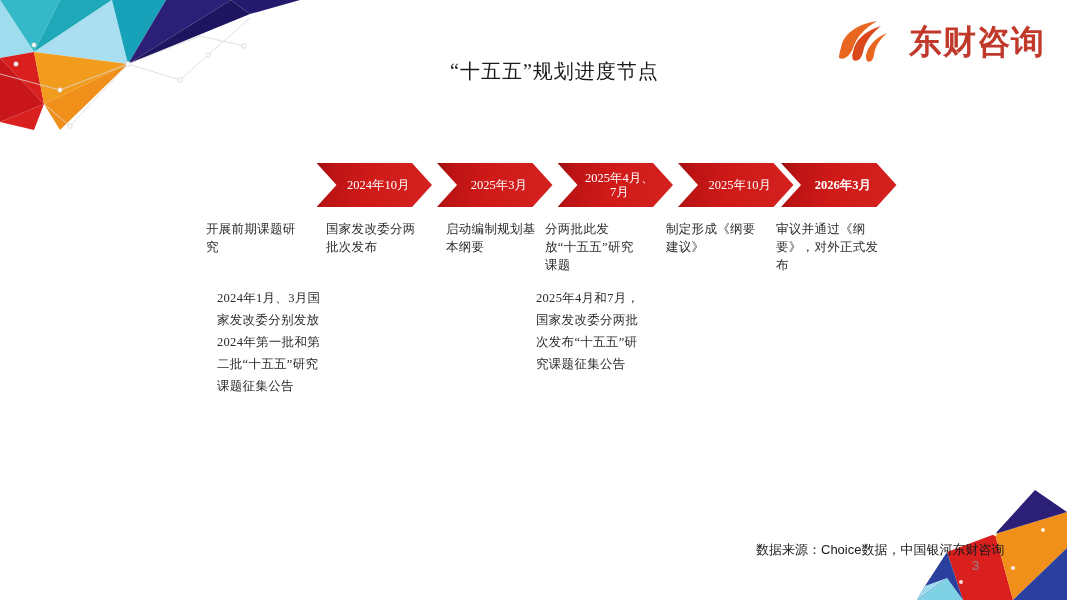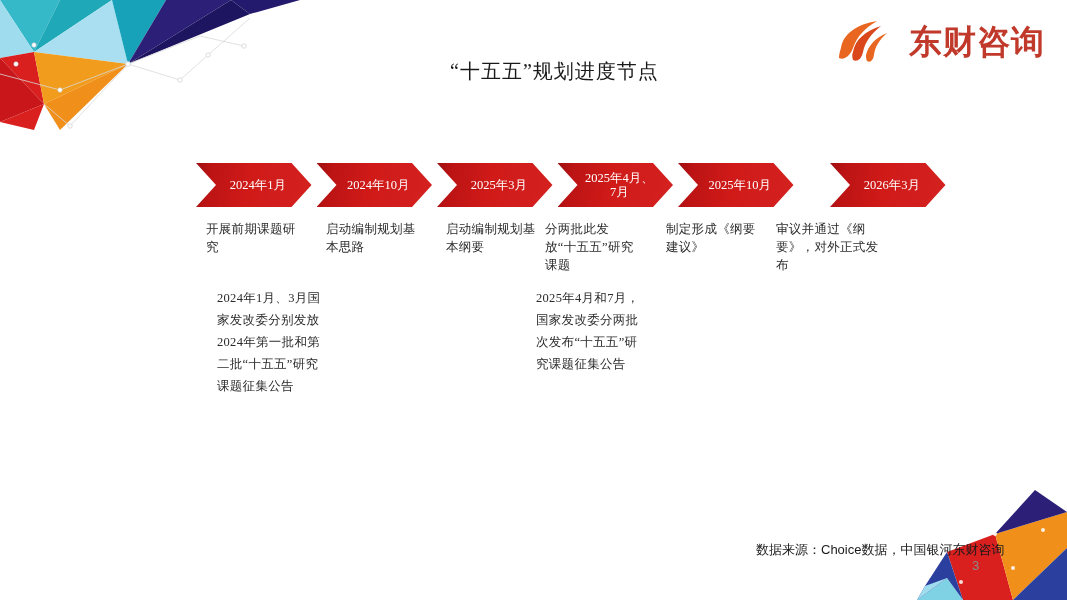--- a/index.html
+++ b/index.html
@@ -189,43 +189,40 @@
       <path d="M4,30 C6,16 20,6 40,3 C28,10 20,18 16,30 C12,40 6,42 2,40 C2,36 3,33 4,30 Z" fill="#e8661f"></path>
       <path d="M16,34 C18,22 28,13 44,8 C34,16 28,24 26,34 C24,42 20,44 16,42 C15,39 15,36 16,34 Z" fill="#d9471a"></path>
       <path d="M29,37 C31,28 38,20 50,15 C42,22 38,29 37,37 C36,43 33,45 30,43 C29,41 29,39 29,37 Z" fill="#e8661f"></path>
     </svg>
     <div id="logo-text">东财咨询</div>
   </div>
 
   <div id="title">“十五五”规划进度节点</div>
 
   <div id="timeline">
-      <div class="chev" style="left: 0px; width: 115.5px;">
-        <div class="chev-label">2024年1月</div>
-      </div>
       <div class="chev" style="left: 120.5px; width: 115.5px;">
         <div class="chev-label">2024年10月</div>
       </div>
       <div class="chev" style="left: 241px; width: 115.5px;">
         <div class="chev-label">2025年3月</div>
       </div>
       <div class="chev" style="left: 361.5px; width: 115.5px;">
         <div class="chev-label">2025年4月、
 7月</div>
       </div>
       <div class="chev" style="left: 482px; width: 115.5px;">
         <div class="chev-label">2025年10月</div>
       </div>
-      <div class="chev" style="left: 634px; width: 115.5px;">
+      <div class="chev" style="left: 585px; width: 115.5px; font-weight: bold;">
         <div class="chev-label">2026年3月</div>
       </div>
     </div>
 
   <div class="node-label" style="left:206px; top:220px; width:92px;">开展前期课题研究</div>
-  <div class="node-label" style="left:326px; top:220px; width:92px;">启动编制规划基本思路</div>
+  <div class="node-label" style="left:326px; top:220px; width:92px;">国家发改委分两批次发布</div>
   <div class="node-label" style="left:446px; top:220px; width:92px;">启动编制规划基本纲要</div>
   <div class="node-label" style="left:545px; top:220px; width:92px;">分两批此发放“十五五”研究课题</div>
   <div class="node-label" style="left:666px; top:220px; width:92px;">制定形成《纲要建议》</div>
   <div class="node-label" style="left:776px; top:220px; width:108px;">审议并通过《纲要》，对外正式发布</div>
 
   <div class="detail" style="left:217px; top:288px; width:112px;">2024年1月、3月国家发改委分别发放2024年第一批和第二批“十五五”研究课题征集公告</div>
   <div class="detail" style="left:536px; top:288px; width:112px;">2025年4月和7月，国家发改委分两批次发布“十五五”研究课题征集公告</div>
 
   <div id="source">数据来源：Choice数据，中国银河东财咨询</div>
   <div id="page-number">3</div>

